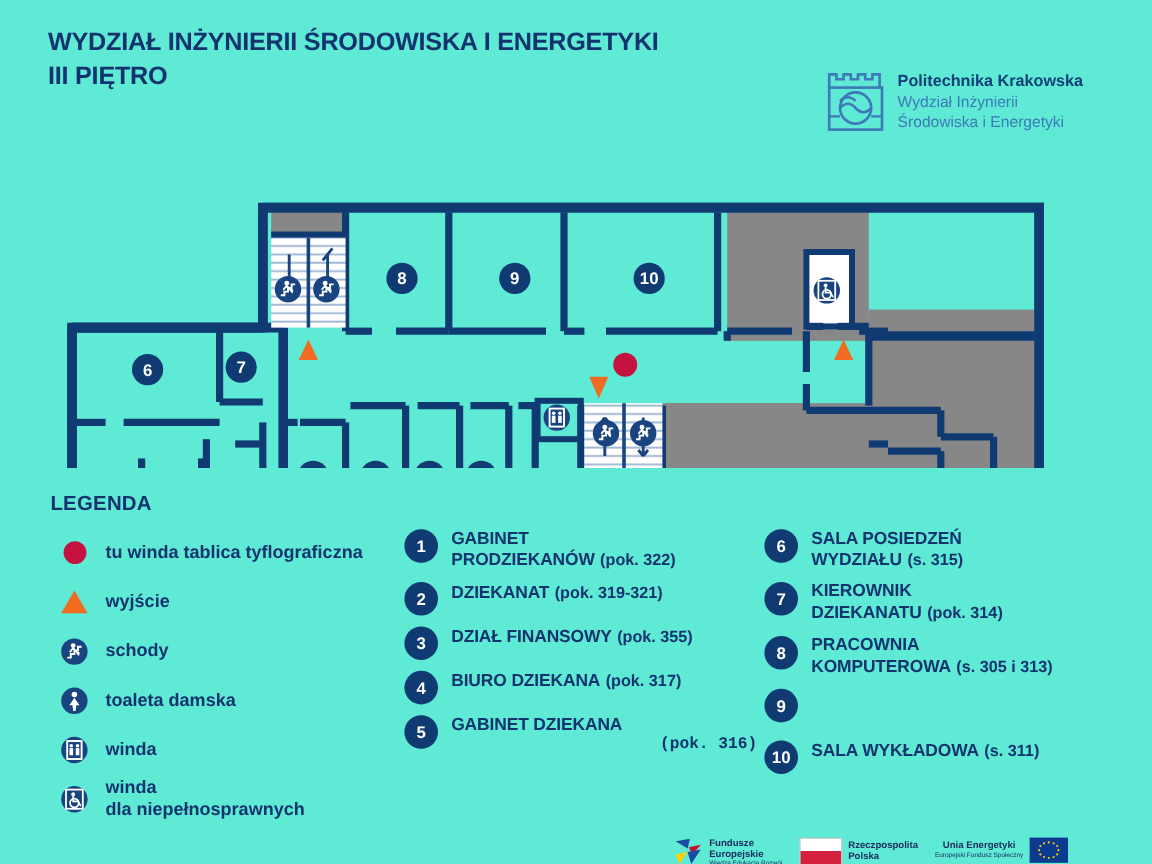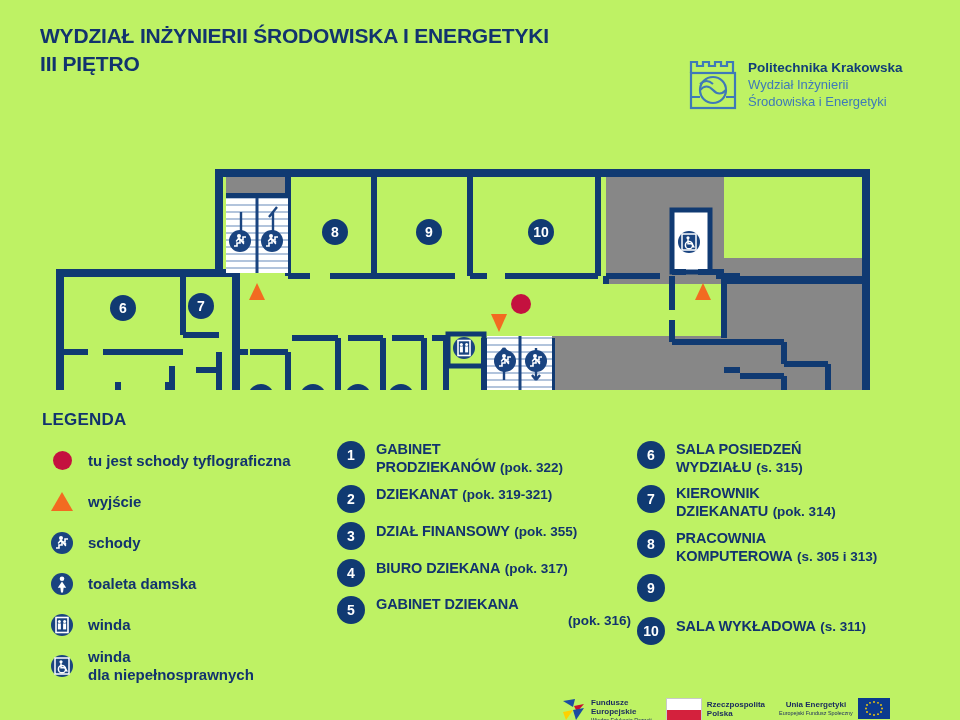--- a/index.html
+++ b/index.html
@@ -5,21 +5,21 @@
   html, body {
     margin: 0; padding: 0;
     width: 960px; height: 720px;
     background: #ffffff;
     font-family: "Liberation Sans", sans-serif;
     overflow: hidden;
   }
   #page {
     position: relative;
     width: 960px; height: 720px;
-    background: #bef264;
+    background: #5eead4;
   }
 
   
   #header-title {
     position: absolute;
     left: 40px; top: 22px;
     width: 600px;
     color: #12336E;
     font-size: 21px;
     font-weight: bold;
@@ -108,21 +108,21 @@
   }
   .room-name {
     font-size: 14.5px; font-weight: bold; letter-spacing: -0.1px;
   }
   .room-code {
     font-size: 13.5px; font-weight: bold;
   }
   .room-text.inline .room-name,
   .room-text.inline .room-code { display: inline; }
   .room-text .nm-line { display: block; }
-  .code-right { display: block; text-align: right; }
+  .code-right { display: block; text-align: right; font-family: Liberation Mono, monospace; }
 
   
   #footer {
     position: absolute; left: 560px; top: 698px;
     width: 390px; height: 34px;
     display: flex; align-items: flex-start; gap: 14px;
   }
   .fl-block { display: flex; align-items: center; gap: 5px; }
   .fl-txt { line-height: 1.12; }
   .fl-t1 { color: #1A2A5E; font-size: 8px; font-weight: bold; }
@@ -396,21 +396,21 @@
   </svg>
 
   <div id="legend-title">LEGENDA</div>
 
   <div id="legend-list">
 
     <div class="legend-row">
       <span class="lg-icon">
         <span class="dot-marker"></span>
       </span>
-      <span class="lg-label">tu jest schody tyflograficzna</span>
+      <span class="lg-label">tu winda tablica tyflograficzna</span>
     </div>
 
     <div class="legend-row">
       <span class="lg-icon">
         <span class="tri-marker"></span>
       </span>
       <span class="lg-label">wyjście</span>
     </div>
 
     <div class="legend-row">

